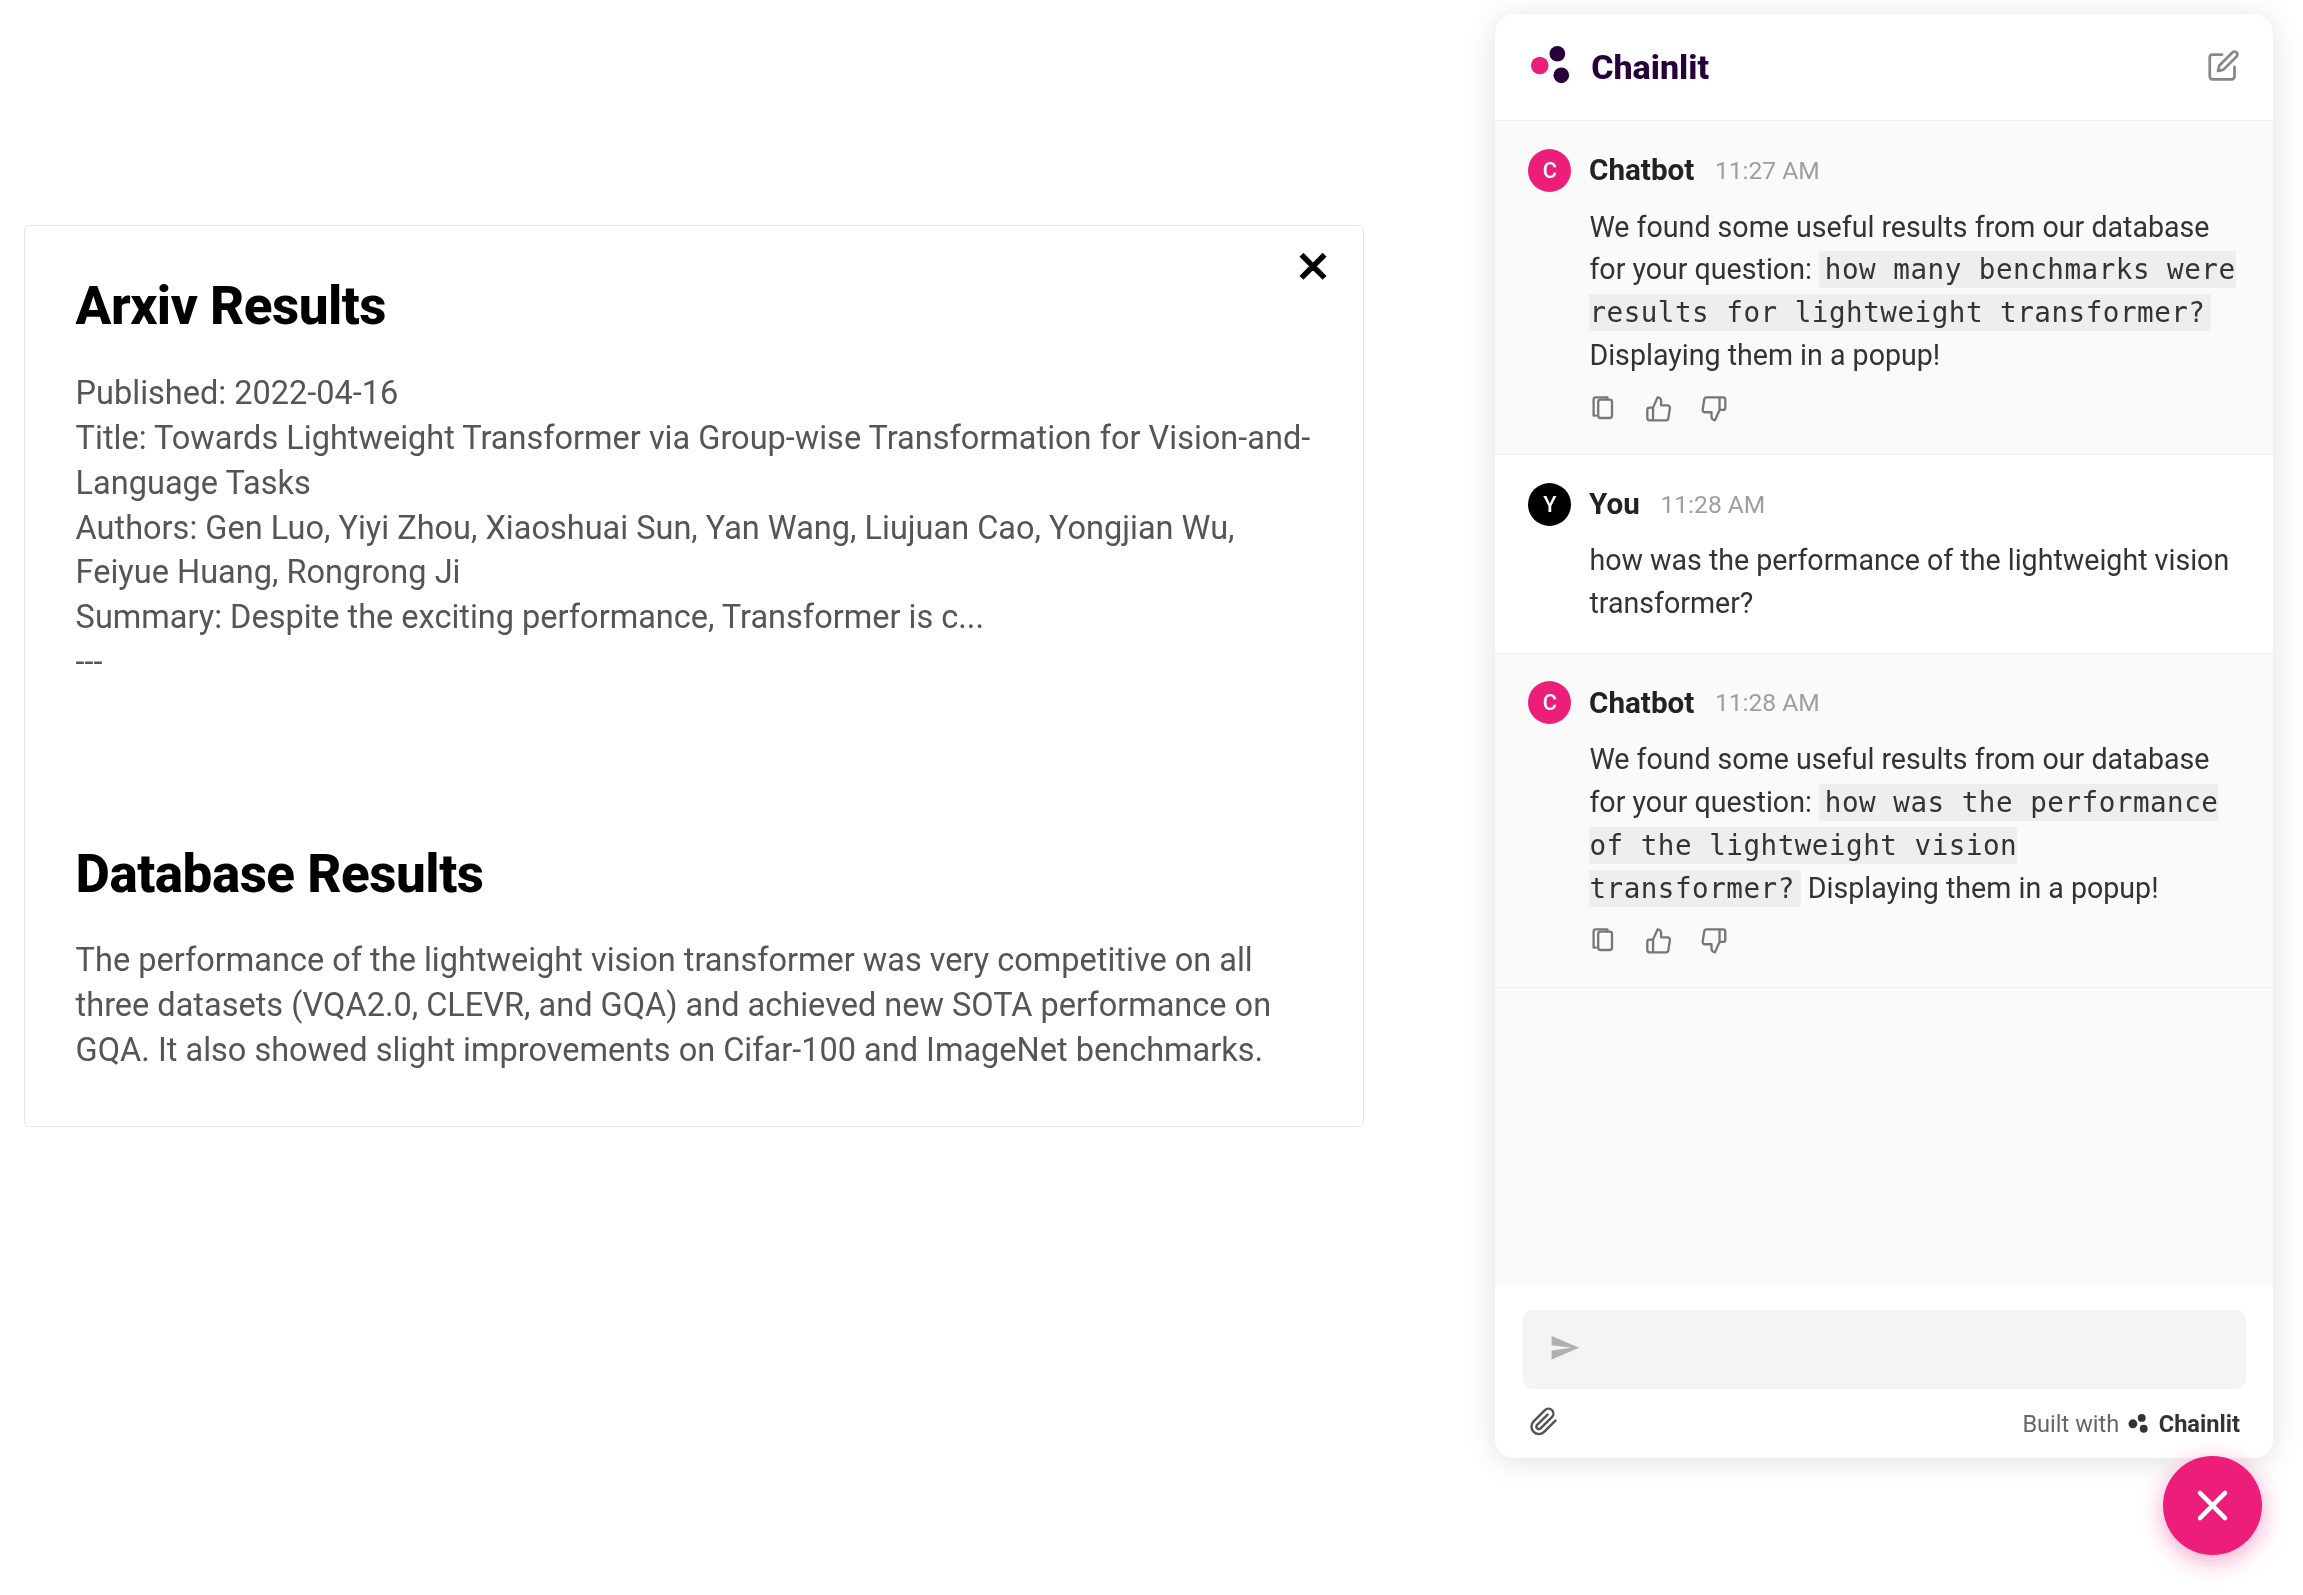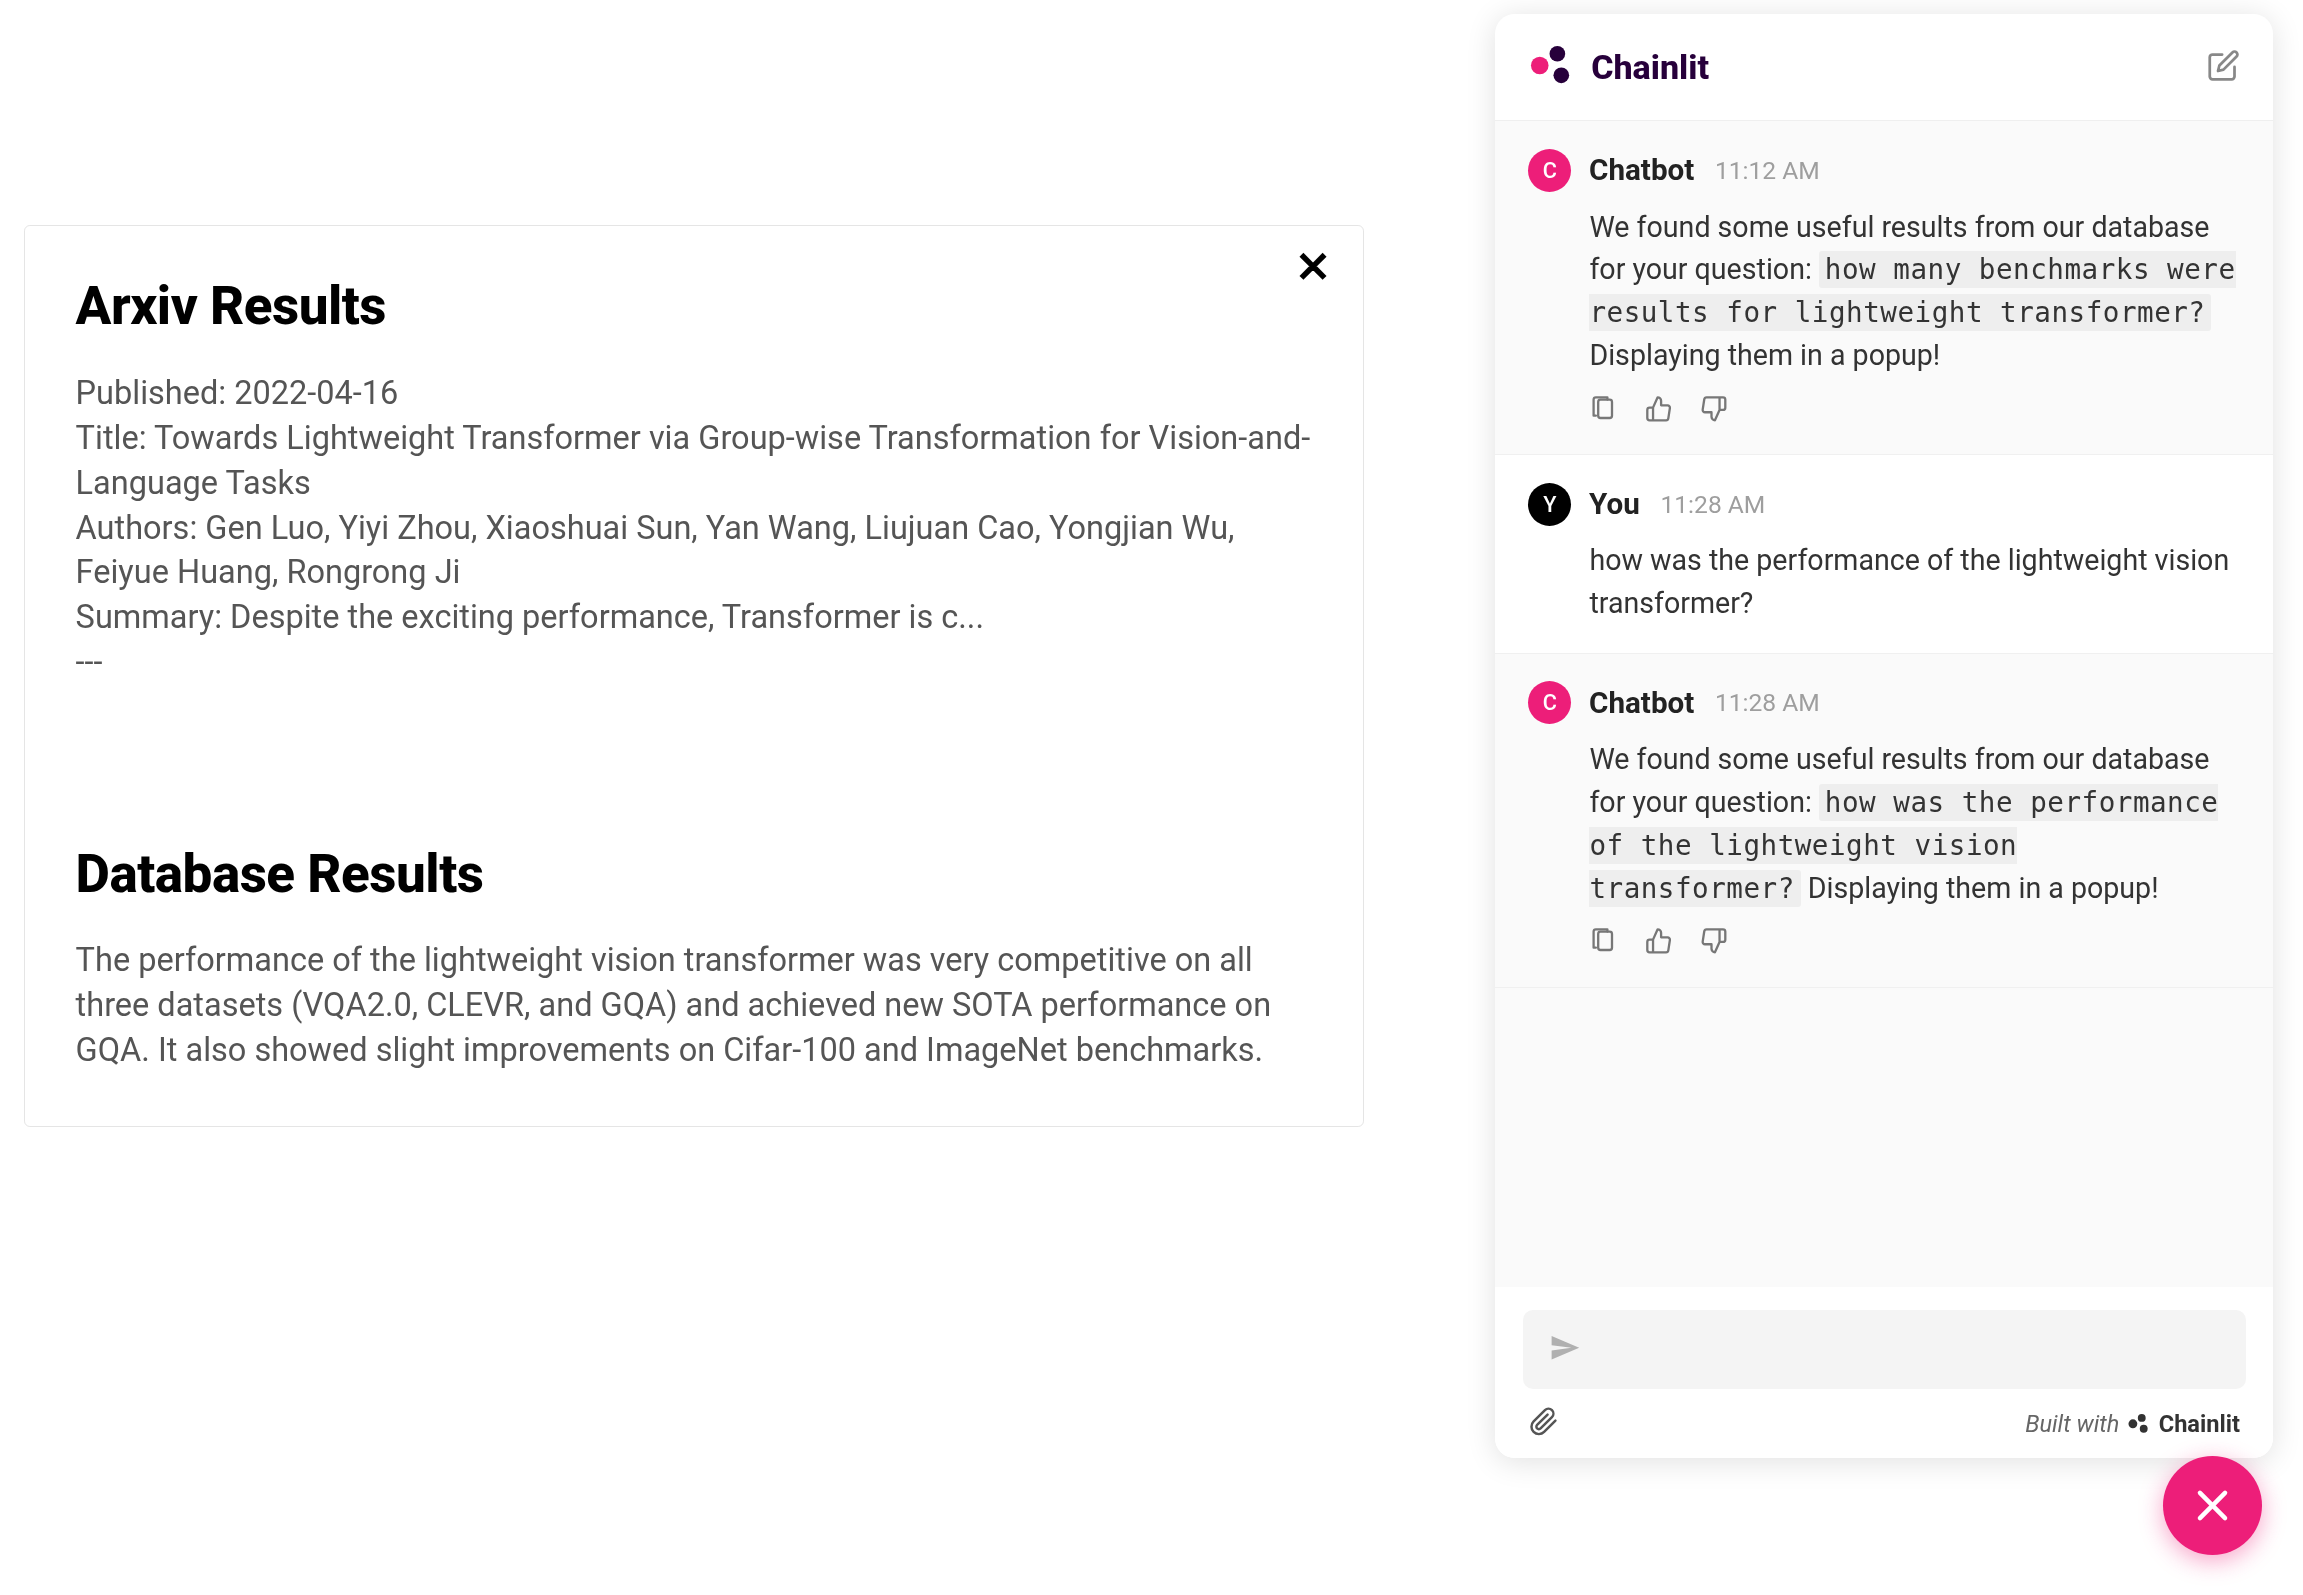--- a/index.html
+++ b/index.html
@@ -242,21 +242,20 @@
     }
     .built-with {
       display: flex;
       align-items: center;
       gap: 7.9px;
       font-size: 23.6px;
       color: #333;
     }
     .built-with .bw-label {
       color: #666;
-      font-style: italic;
     }
     .built-with .bw-name {
       font-weight: 700;
     }
     .built-with svg {
       width: 23.6px;
       height: 23.6px;
     }
 
     
@@ -322,21 +321,21 @@
       </svg>
     </span>
   </div>
 
   <div class="messages">
 
     <div class="msg bot">
       <div class="msg-head">
         <div class="avatar c">C</div>
         <span class="msg-name">Chatbot</span>
-        <span class="msg-time">11:12 AM</span>
+        <span class="msg-time">11:27 AM</span>
       </div>
       <div class="msg-body">
         <span>We found some useful results from our database for your question: </span><code>how many benchmarks were results for lightweight transformer?</code><span> Displaying them in a popup!</span>
       </div>
       <div class="msg-actions">
         <span class="action-icon">
           <svg viewBox="0 0 24 24" fill="none" stroke="currentColor" stroke-width="2" stroke-linecap="round" stroke-linejoin="round">
               <rect x="8" y="4" width="12" height="16" rx="2"></rect>
               <path d="M16 4V2H6a2 2 0 0 0-2 2v14h2"></path>
             </svg>

